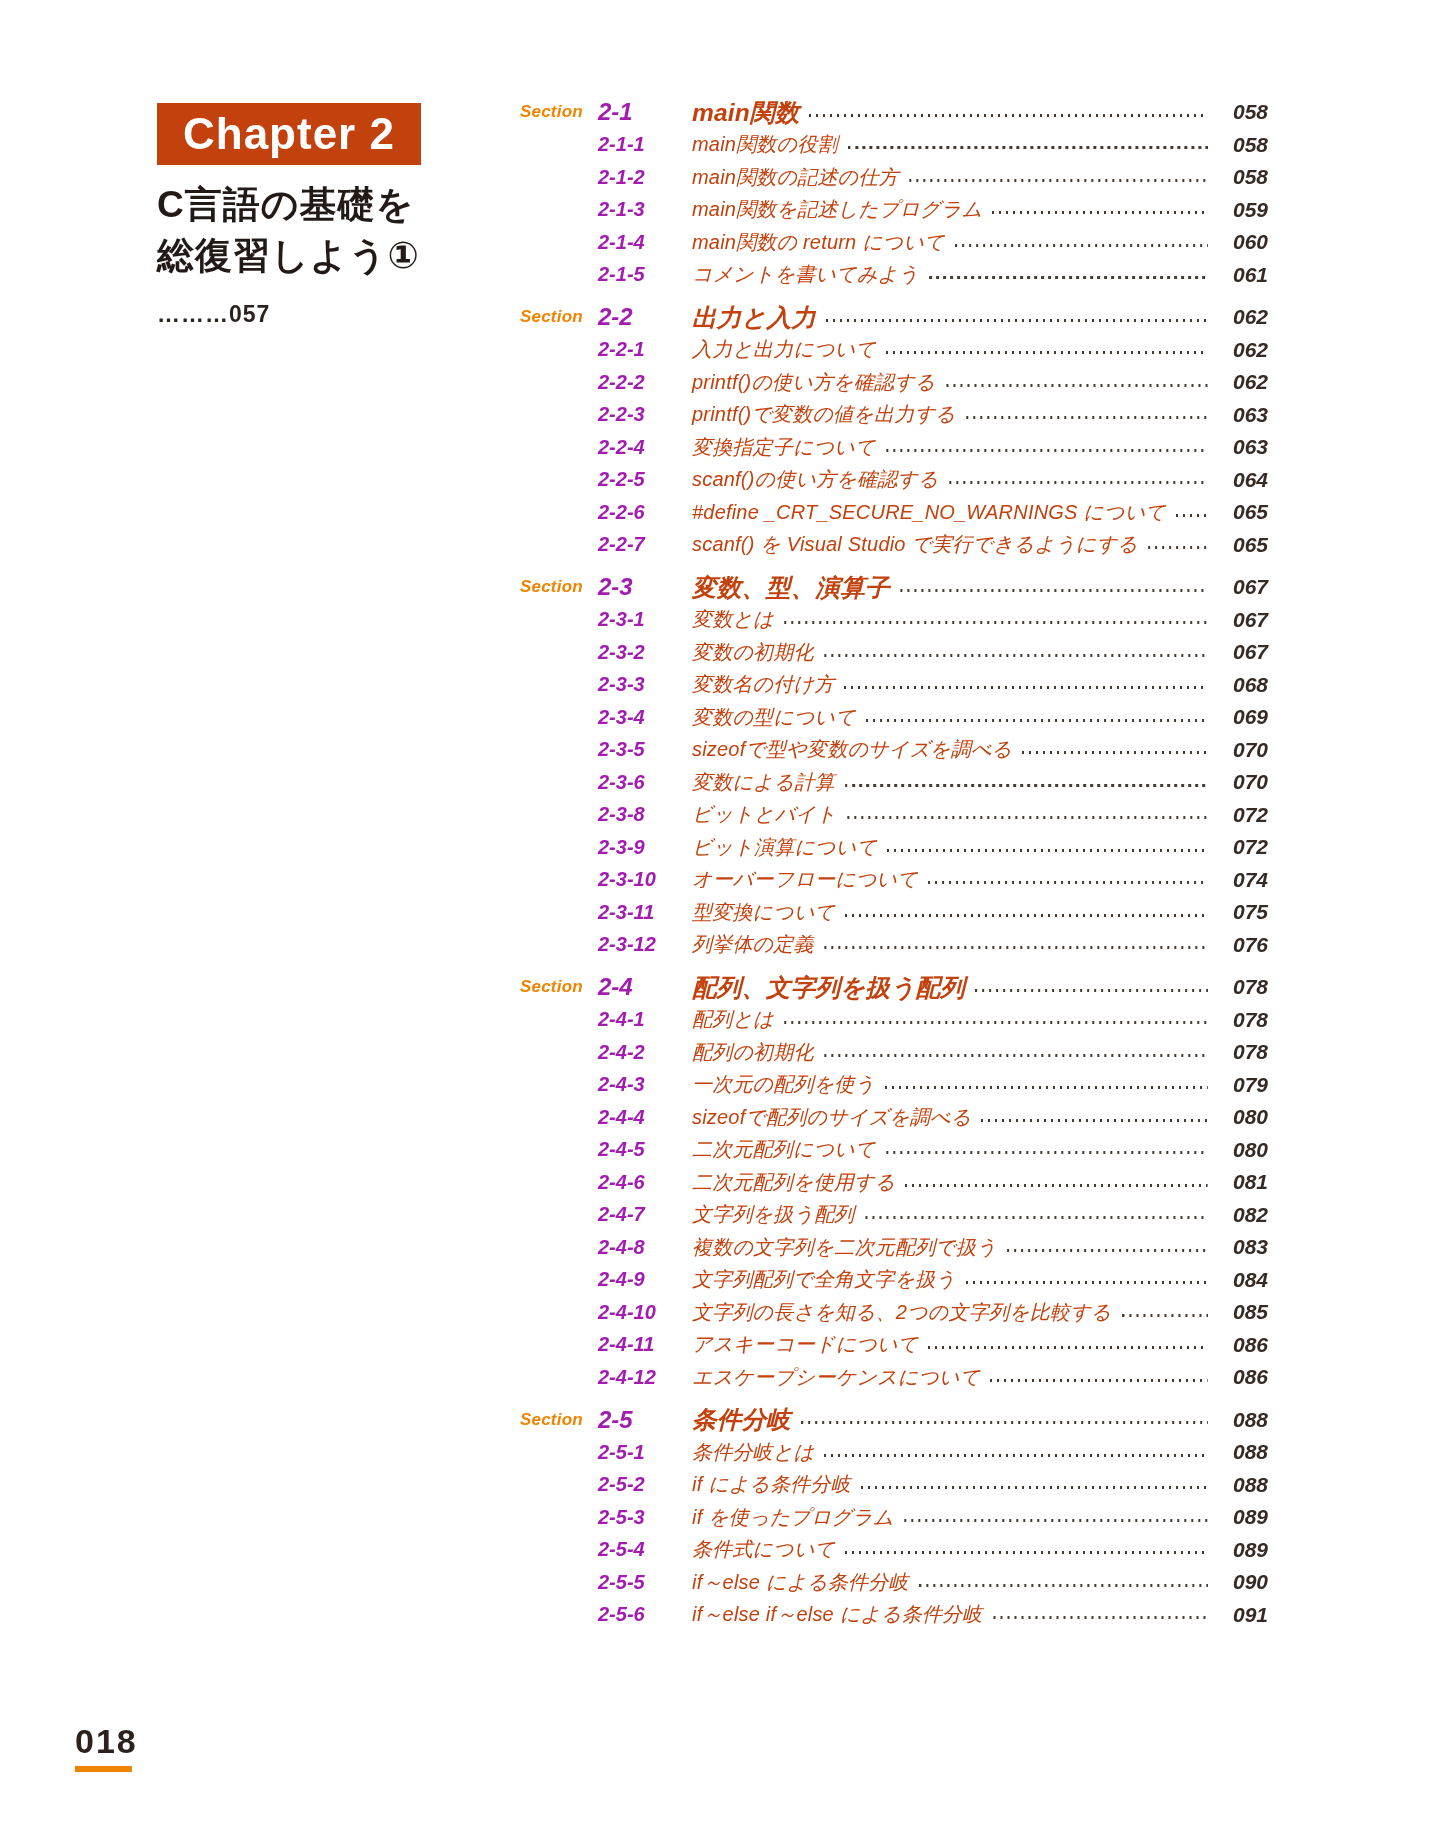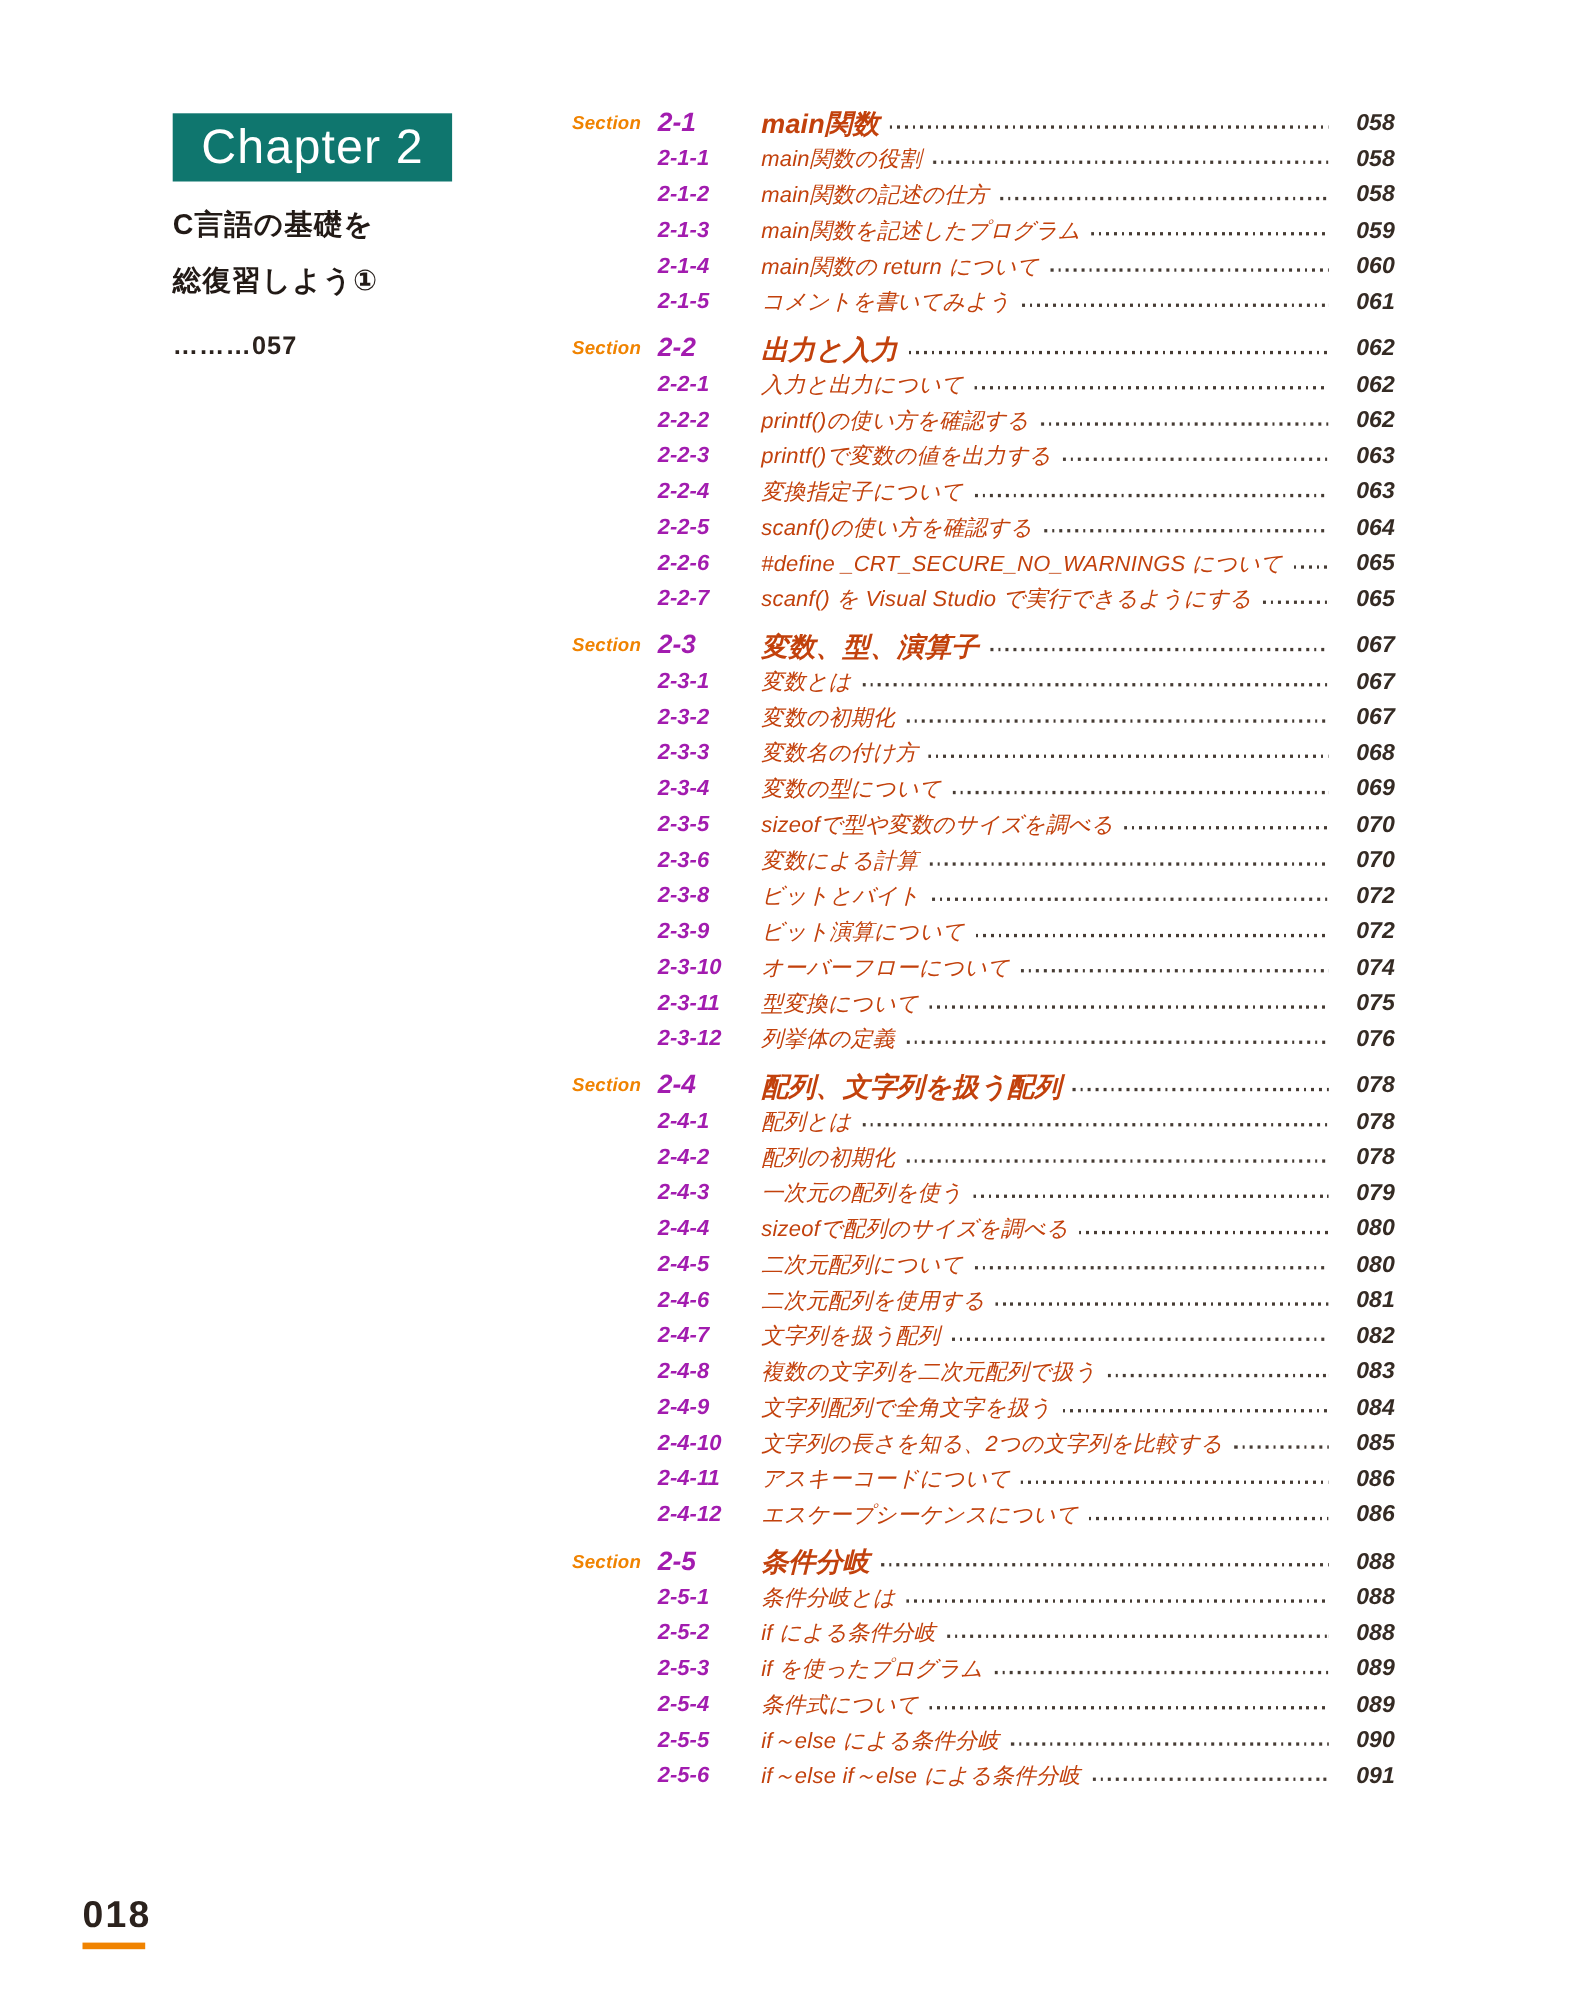--- a/index.html
+++ b/index.html
@@ -9,32 +9,32 @@
     background: #ffffff;
     font-family: "Liberation Sans", "DejaVu Sans", sans-serif;
     color: #2b221d;
     overflow: hidden;
   }
 
   
   .chapter-block { position: absolute; left: 157px; top: 103px; width: 330px; }
   .chapter-box {
     display: inline-block;
-    background: #0f766e;
+    background: #c2410c;
     color: #ffffff;
     font-size: 44px;
-    font-weight: 400;
+    font-weight: 700;
     line-height: 50px;
     padding: 6px 26px;
     letter-spacing: 1px;
     white-space: nowrap;
   }
   .chapter-title {
     margin-top: 14px;
-    font-size: 26px;
+    font-size: 37px;
     font-weight: 700;
     line-height: 51px;
     color: #221a16;
     letter-spacing: 1px;
     white-space: nowrap;
   }
   .chapter-pageref {
     margin-top: 20px;
     font-size: 23px;
     font-weight: 700;

